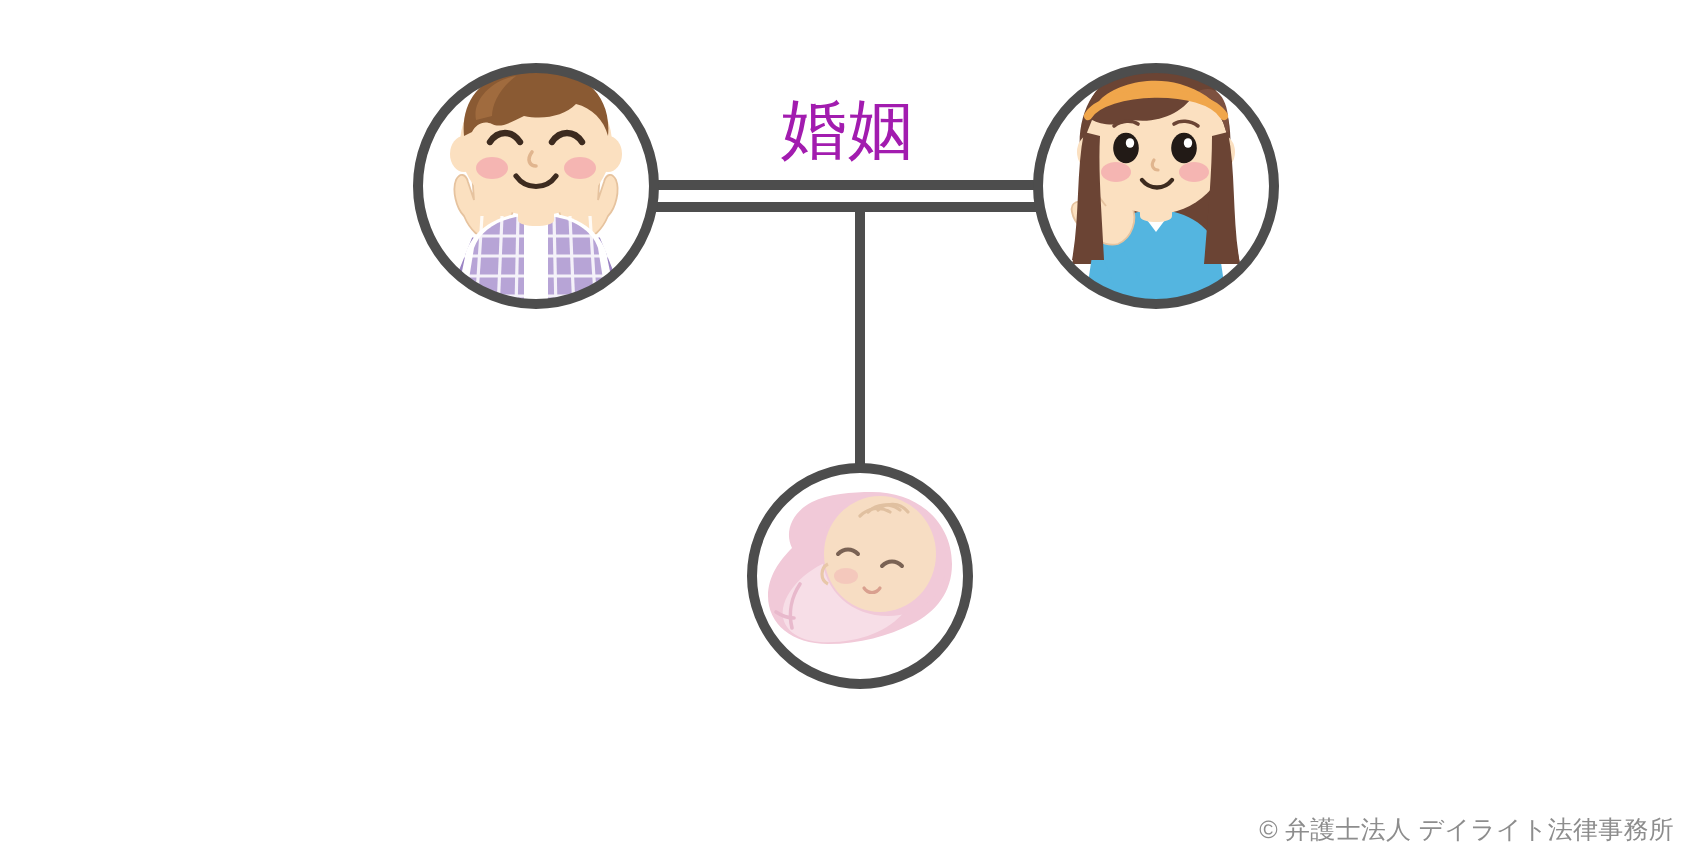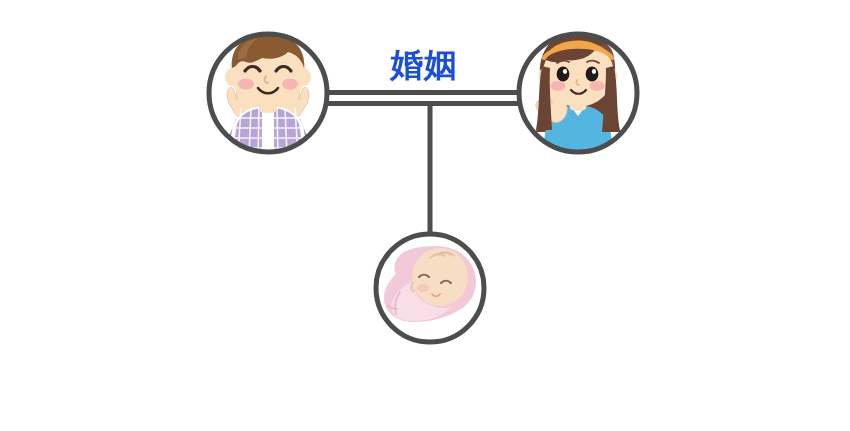--- a/index.html
+++ b/index.html
@@ -20,22 +20,22 @@
   #diagram-svg {
     position: absolute;
     left: 0;
     top: 0;
     width: 850px;
     height: 431px;
     display: block;
   }
   .label-text {
     position: absolute;
-    color: #1d4ed8;
-    font-weight: bold;
+    color: #a21caf;
+    font-weight: normal;
     letter-spacing: 0.02em;
     white-space: nowrap;
     user-select: none;
   }
   #marriage-label {
     left: 0;
     top: 46px;
     width: 850px;
     text-align: center;
     font-size: 33px;
@@ -236,13 +236,14 @@
 
         <path d="M414 282 C410 284 410 290 414 292" fill="none" stroke="#e8c7a9" stroke-width="1.6"></path>
       </g>
       <circle cx="430" cy="288" r="54" fill="none" stroke="#4d4d4d" stroke-width="5"></circle>
     </g>
   </svg>
 
   <div class="label-text" id="marriage-label">婚姻</div>
 
 
+  <div id="copyright">© 弁護士法人 デイライト法律事務所</div>
 </div>
 
 </body></html>

